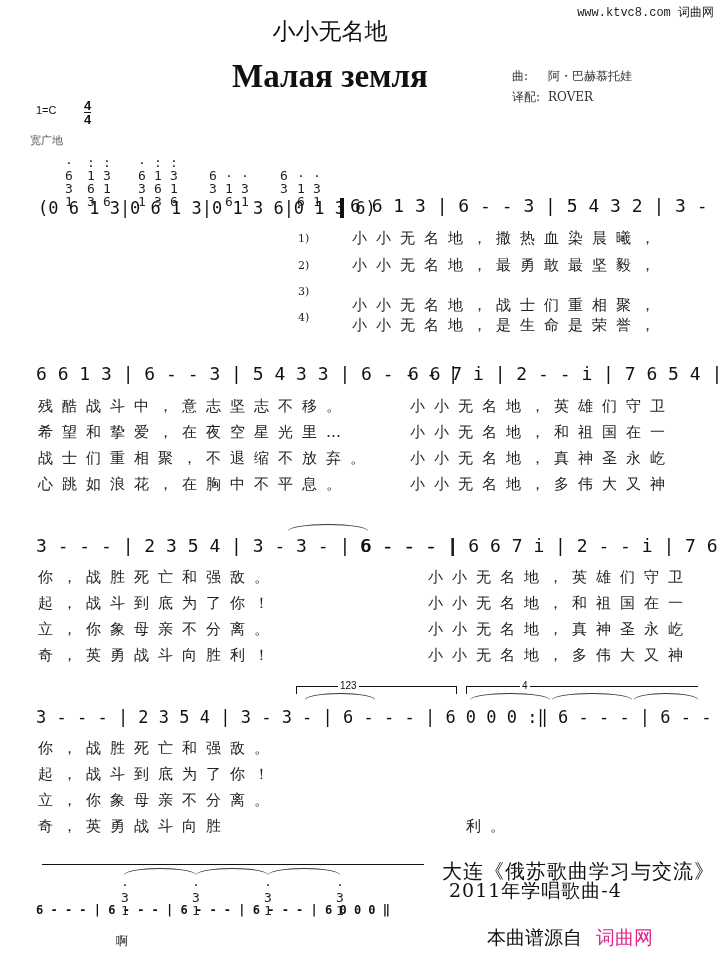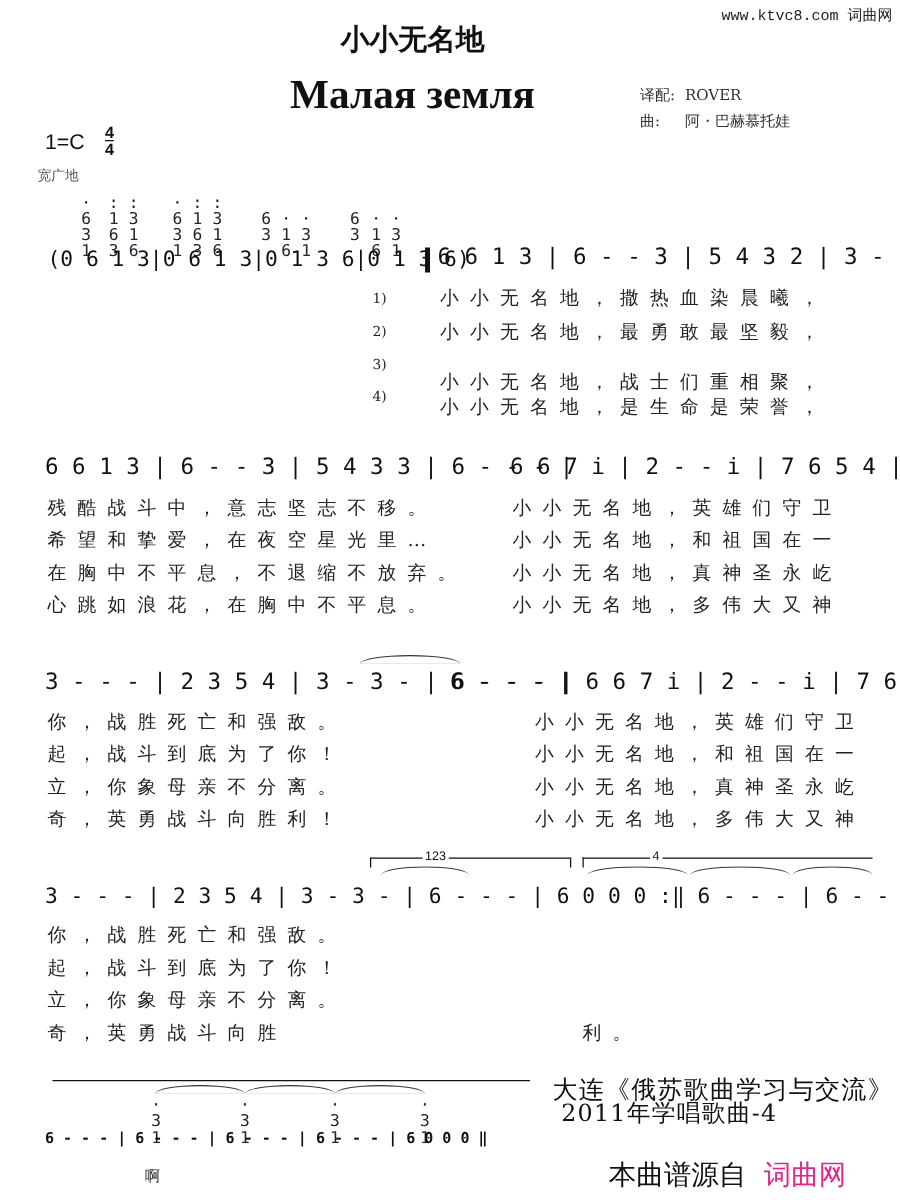--- a/index.html
+++ b/index.html
@@ -1,53 +1,53 @@
 <!DOCTYPE html>
 <html><head>
 <meta charset="utf-8">
 <style>
   html, body { margin:0; padding:0; background:#ffffff; }
   body { width:720px; height:960px; position:relative; overflow:hidden; font-family:"Liberation Sans", sans-serif; color:#111; }
   .abs { position:absolute; }
   .watermark-top { right:6px; top:4px; font-size:12px; font-family:"Liberation Mono", monospace; color:#222; }
   .watermark-top .cn { font-family:"DejaVu Sans", sans-serif; }
-  .title-cn { left:0; width:660px; top:16px; text-align:center; font-size:23px; font-family:"DejaVu Sans", sans-serif;font-weight:bold; }
+  .title-cn { left:0; width:660px; top:16px; text-align:center; font-size:23px; font-family:"DejaVu Sans", sans-serif; }
   .title-ru { left:0; width:660px; top:58px; text-align:center; font-size:33px; font-weight:bold; font-family:"Liberation Serif", serif; }
   .credits { left:512px; top:66px; font-size:12px; line-height:21px; font-family:"DejaVu Serif", serif; color:#333; }
   .credits .lab { display:inline-block; width:36px; }
-  .key { left:36px; top:104px; font-size:17px; }
+  .key { left:36px; top:104px; font-size:11px; }
   .timesig { left:84px; top:99px; font-size:13px; font-weight:bold; line-height:13px; text-align:center; }
   .tempo { left:30px; top:133px; font-size:11px; color:#555; font-family:"DejaVu Sans", sans-serif; }
   .row { position:absolute; left:0; width:720px; }
   .notes { position:absolute; font-size:18px; white-space:pre; font-family:"DejaVu Sans Mono", monospace; letter-spacing:0px; }
   .lyr { position:absolute; font-size:15px; font-family:"DejaVu Serif", serif; white-space:pre; letter-spacing:9px; color:#222; }
   .chord { position:absolute; font-size:13px; line-height:13px; text-align:center; width:12px; font-family:"DejaVu Sans Mono", monospace; color:#223; }
   .bar { position:absolute; width:1px; background:#111; }
   .thick { position:absolute; width:4px; background:#111; }
   .line { position:absolute; height:1px; background:#111; }
   .slur { position:absolute; border-top:1.5px solid #333; border-radius:50% 50% 0 0 / 100% 100% 0 0; height:6px; }
   .small { font-size:10px;text-align:center; }
   .footer1 { left:442px; top:858px; font-size:20px; font-family:Liberation Mono, monospace; letter-spacing:1px; }
   .footer2 { left:449px; top:878px; font-size:19px; font-family:"DejaVu Serif", serif; letter-spacing:1px; }
-  .source { left:487px; top:925px; font-size:22px; font-family:"DejaVu Sans", sans-serif; }
+  .source { left:487px; top:925px; font-size:19px; font-family:"DejaVu Sans", sans-serif; }
   .source .brand { color:#e0288a; margin-left:14px; }
 </style>
 </head>
 <body>
 
 <div class="abs watermark-top">
   <span>www.ktvc8.com</span>
   <span class="cn">词曲网</span>
 </div>
 <div class="abs title-cn">小小无名地</div>
 <div class="abs title-ru">Малая земля</div>
 
 <div class="abs credits">
+  <div><span class="lab">曲:</span><span>阿・巴赫慕托娃</span></div>
   <div><span class="lab">译配:</span><span>ROVER</span></div>
-  <div><span class="lab">曲:</span><span>阿・巴赫慕托娃</span></div>
 </div>
 
 <div class="abs key">1=C</div>
 <div class="abs timesig">
   <div>4</div>
   <div style="border-top:1px solid #111;">4</div>
 </div>
 <div class="abs tempo">宽广地</div>
 
 <div class="row" style="top:150px;height:70px;">
@@ -74,21 +74,21 @@
 <div class="lyr" style="left:298px;top:311px;font-size:11px;letter-spacing:0;">4)</div>
 <div class="lyr" style="left:352px;top:229px;">小小无名地，撒热血染晨曦，</div>
 <div class="lyr" style="left:352px;top:256px;">小小无名地，最勇敢最坚毅，</div>
 <div class="lyr" style="left:352px;top:282px;margin-top:34px;">小小无名地，是生命是荣誉，</div>
 <div class="lyr" style="left:352px;top:296px;">小小无名地，战士们重相聚，</div>
 
 <div class="notes" style="left:36px;top:363px;">6 6 1 3 | 6 - - 3 | 5 4 3 3 | 6 - - - |</div>
 <div class="notes" style="left:408px;top:363px;">6 6 7 i | 2 - - i | 7 6 5 4 |</div>
 <div class="lyr" style="left:38px;top:397px;">残酷战斗中，意志坚志不移。</div>
 <div class="lyr" style="left:38px;top:423px;">希望和挚爱，在夜空星光里…</div>
-<div class="lyr" style="left:38px;top:449px;">在胸中不平息，不退缩不放弃。</div>
+<div class="lyr" style="left:38px;top:449px;">战士们重相聚，不退缩不放弃。</div>
 <div class="lyr" style="left:38px;top:475px;">心跳如浪花，在胸中不平息。</div>
 <div class="lyr" style="left:410px;top:397px;">小小无名地，英雄们守卫</div>
 <div class="lyr" style="left:410px;top:423px;">小小无名地，和祖国在一</div>
 <div class="lyr" style="left:410px;top:449px;">小小无名地，真神圣永屹</div>
 <div class="lyr" style="left:410px;top:475px;">小小无名地，多伟大又神</div>
 
 <div class="slur" style="left:288px;top:524px;width:80px;"></div>
 <div class="notes" style="left:36px;top:535px;">3 - - - | 2 3 5 4 | 3 - 3 - | 6 - - - |</div>
 <div class="notes" style="left:360px;top:535px;">6 - - - | 6 6 7 i | 2 - - i | 7 6 5 4 |</div>
 <div class="lyr" style="left:38px;top:568px;">你，战胜死亡和强敌。</div>

